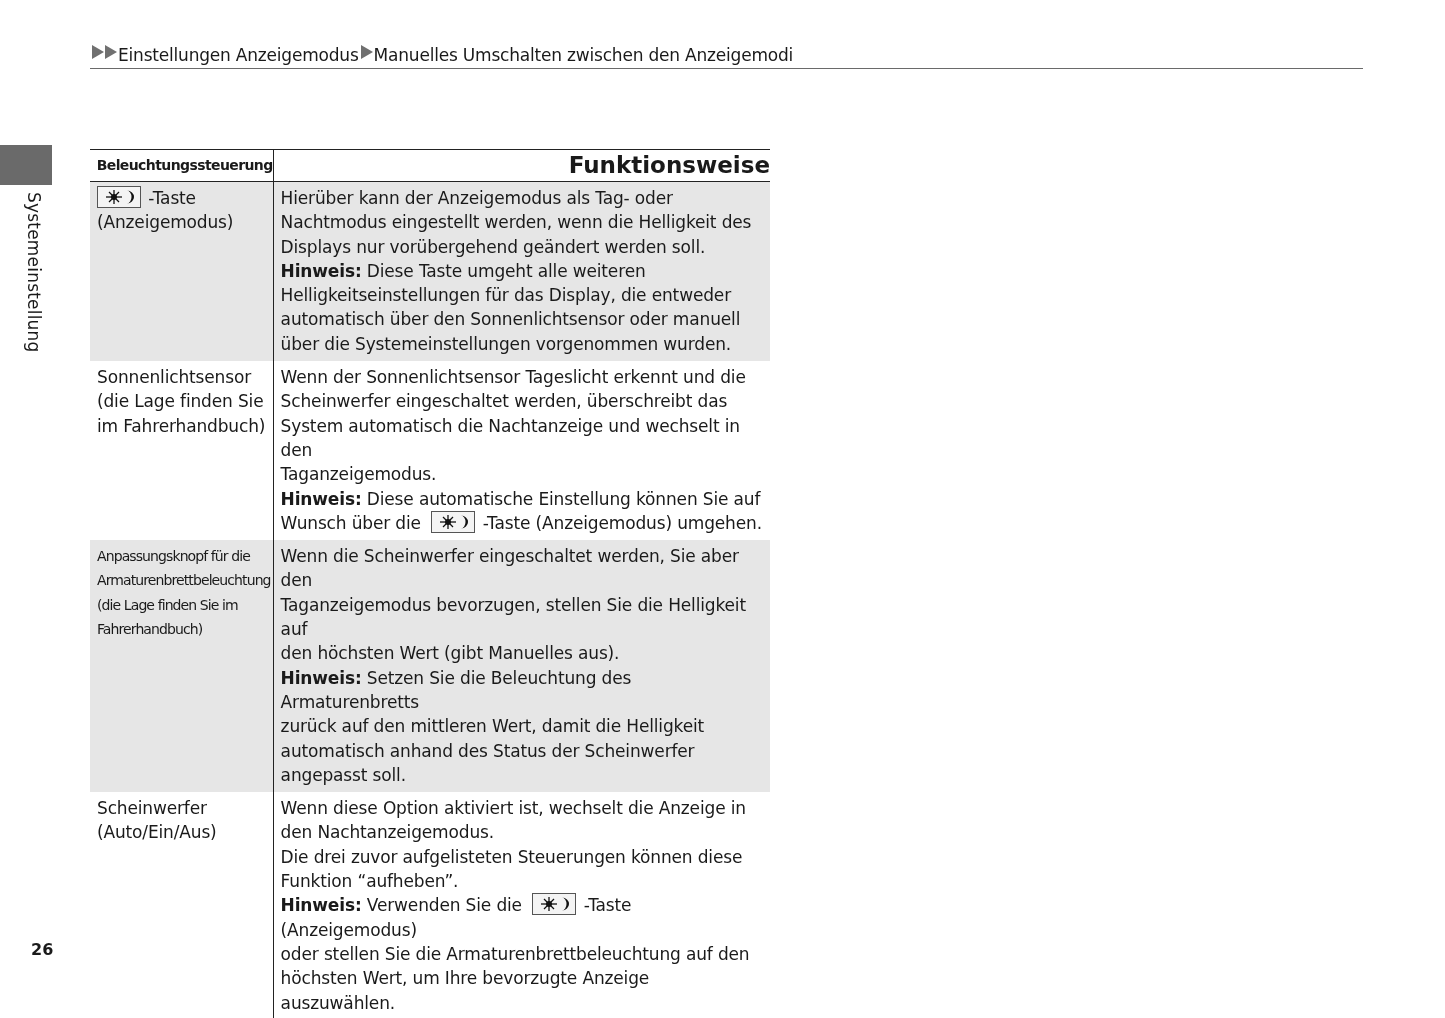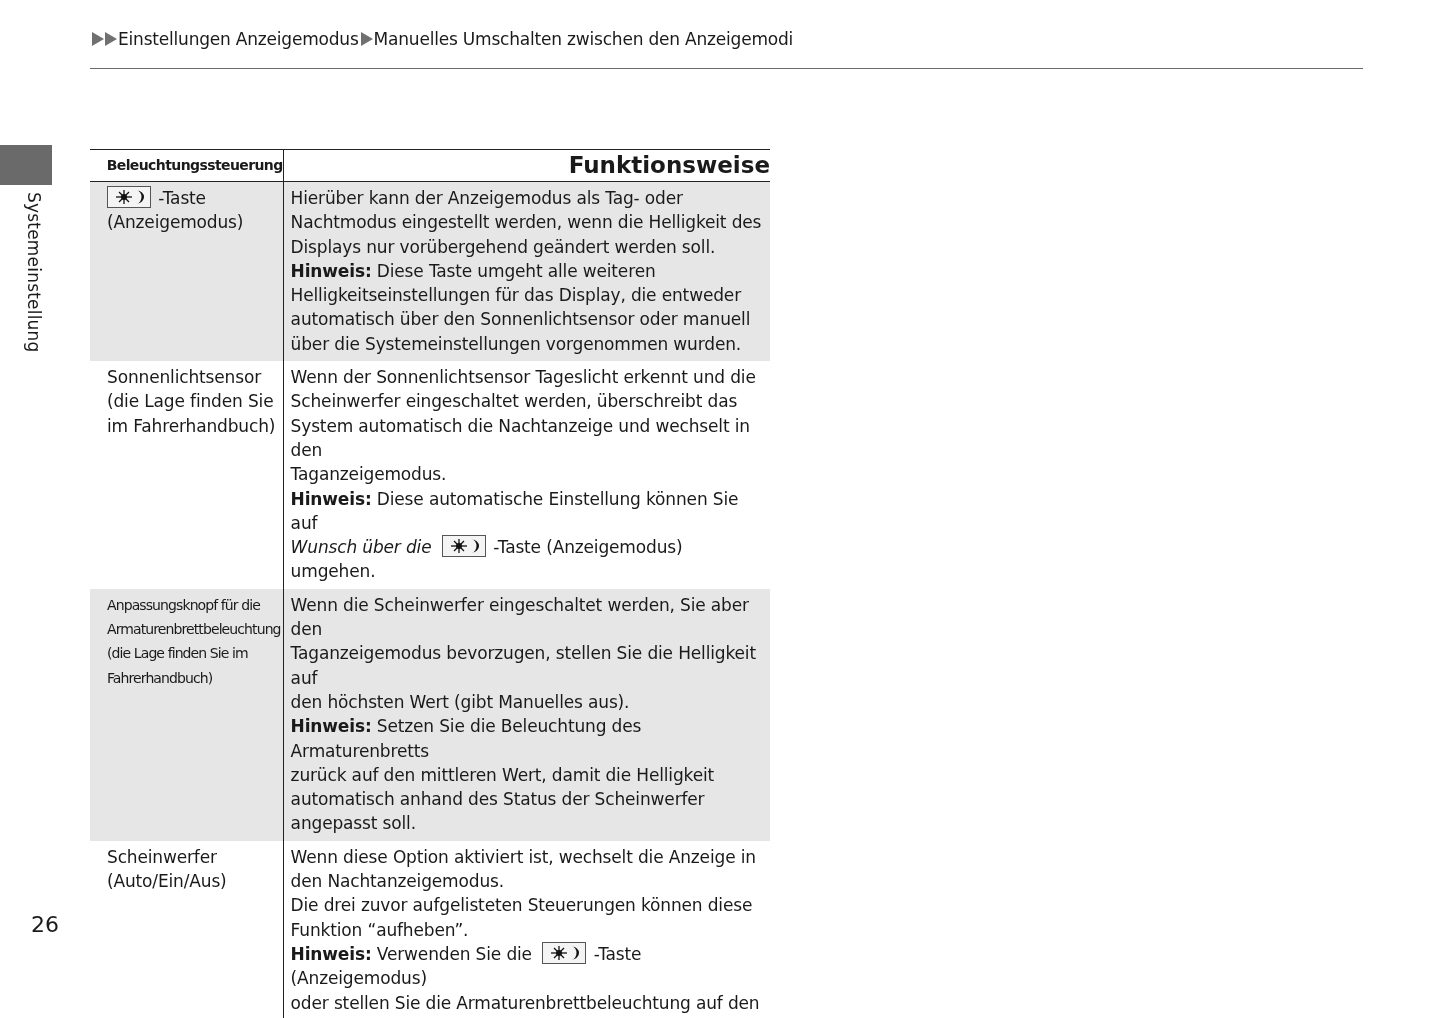--- a/index.html
+++ b/index.html
@@ -11,26 +11,26 @@
       width: 1445px;
       height: 1018px;
       position: relative;
       overflow: hidden;
       font-family: "DejaVu Sans", sans-serif;
       color: #1a1a1a;
     }
     .breadcrumb {
       position: absolute;
       left: 92px;
-      top: 29px;
+      top: 45px;
       font-size: 17px;
       color: #1a1a1a;
       white-space: nowrap;
       display: flex;
-      align-items: center;
+      align-items: flex-start;
       letter-spacing: -0.2px;
     }
     .bc-arrow {
       display: inline-block;
       width: 0; height: 0;
       border-top: 7px solid transparent;
       border-bottom: 7px solid transparent;
       border-left: 12px solid #707070;
       margin-right: 1px;
     }
@@ -55,23 +55,23 @@
       left: 24px;
       top: 192px;
       writing-mode: vertical-rl;
       font-size: 17px;
       color: #1a1a1a;
       letter-spacing: 0.2px;
     }
     .page-number {
       position: absolute;
       left: 31px;
-      top: 912px;
-      font-size: 22px;
-      font-weight: normal;
+      top: 940px;
+      font-size: 16px;
+      font-weight: bold;
       color: #1a1a1a;
     }
     table.ctrl {
       position: absolute;
       left: 90px;
       top: 149px;
       width: 680px;
       border-collapse: collapse;
       font-size: 17px;
       line-height: 24.3px;
@@ -94,21 +94,21 @@
     table.ctrl th.col2 {
       font-size: 23px;
     }
     table.ctrl td {
       vertical-align: top;
       padding: 4px 6px 5px 7px;
       letter-spacing: -0.15px;
     }
     table.ctrl td.c1 {
       border-right: 1.5px solid #222;
-      padding-left: 17px;
+      padding-left: 7px;
       padding-right: 2px;
       margin-left: 45px;
     }
     table.ctrl tr.shaded td {
       background: #e6e6e6;
     }
     table.ctrl tr.last td {
       border-bottom: 1.5px solid #222;
     }
     .small-cond {
@@ -196,21 +196,21 @@
         <div>Sonnenlichtsensor</div>
         <div>(die Lage finden Sie</div>
         <div>im Fahrerhandbuch)</div>
       </td>
       <td>
         <div>Wenn der Sonnenlichtsensor Tageslicht erkennt und die</div>
         <div>Scheinwerfer eingeschaltet werden, überschreibt das</div>
         <div>System automatisch die Nachtanzeige und wechselt in den</div>
         <div>Taganzeigemodus.</div>
         <div><span class="hinweis">Hinweis:</span><span> Diese automatische Einstellung können Sie auf</span></div>
-        <div><span style="white-space:pre;font-style:italic;">Wunsch über die </span><span class="key-slot">
+        <div><span style="white-space:pre;">Wunsch über die </span><span class="key-slot">
   <span class="mode-key">
     <svg width="38" height="18" viewBox="0 0 38 18">
       <g stroke="#111" stroke-width="1.3">
         <line x1="6" y1="9" x2="22" y2="9"></line>
         <line x1="14" y1="2" x2="14" y2="16"></line>
         <line x1="9" y1="4" x2="19" y2="14"></line>
         <line x1="19" y1="4" x2="9" y2="14"></line>
       </g>
       <circle cx="14" cy="9" r="3" fill="#111"></circle>
       <path d="M27 2.5 A7 6.5 0 0 1 27 15.5 A4.5 6.5 0 0 0 27 2.5 Z" fill="#111"></path>

